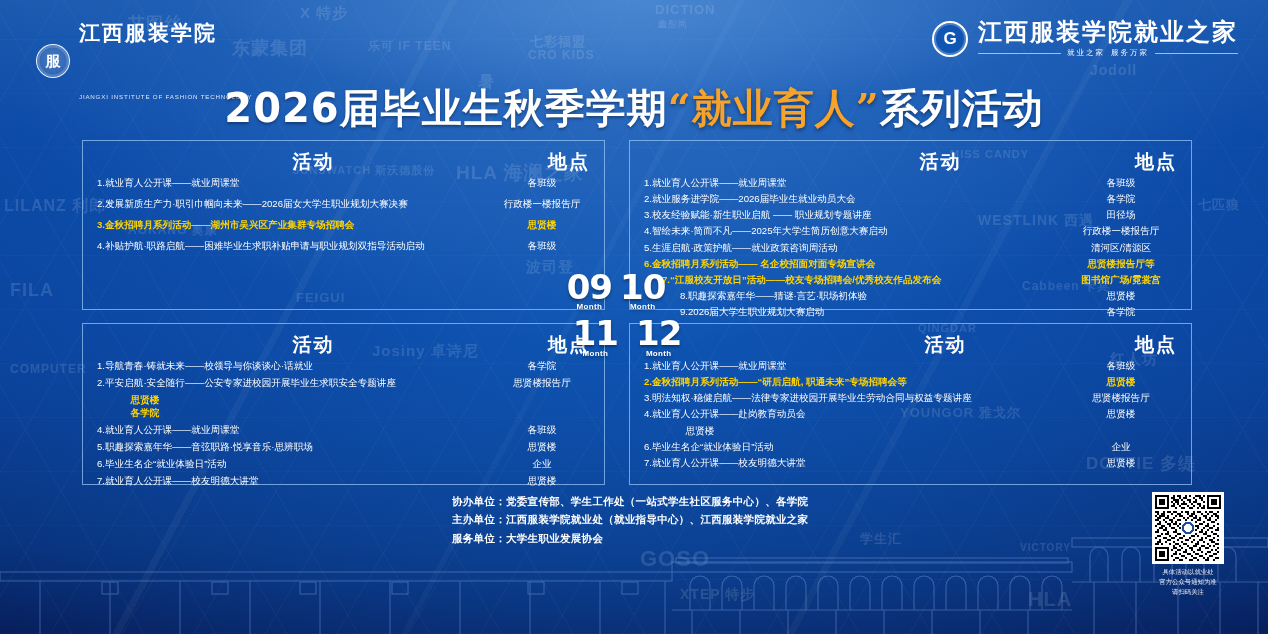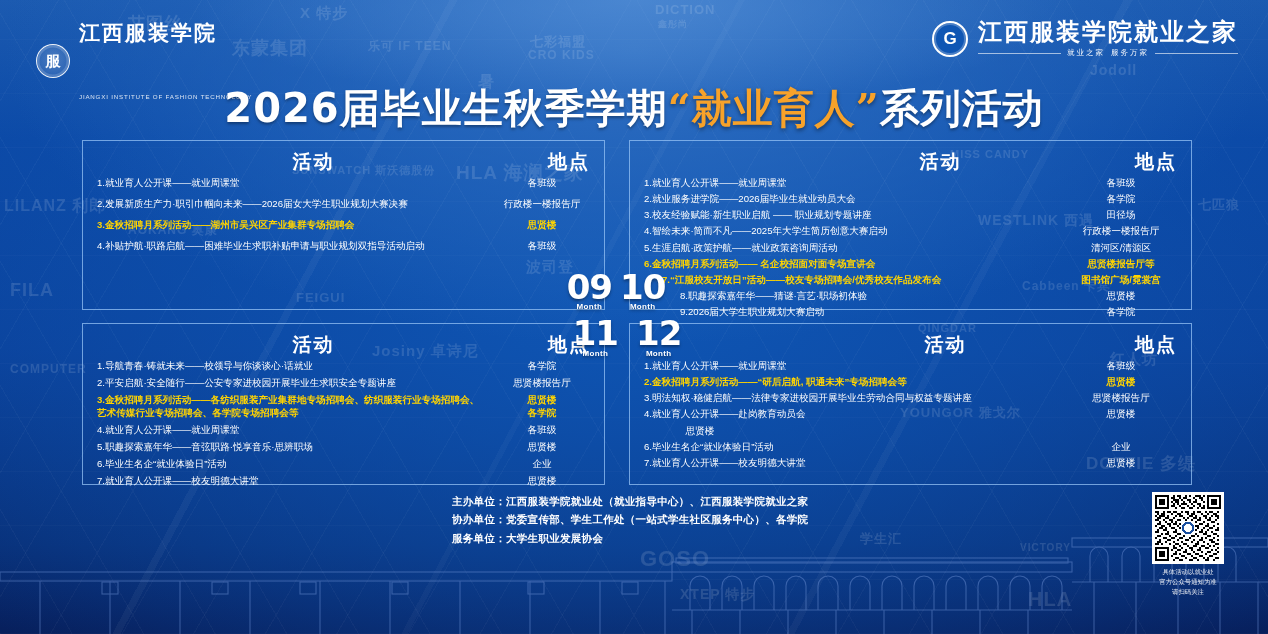--- a/index.html
+++ b/index.html
@@ -367,22 +367,20 @@
       <div class="rows">
         <div class="row">
           <div class="act">1.导航青春·铸就未来——校领导与你谈谈心·话就业</div>
           <div class="loc">各学院</div>
         </div>
         <div class="row">
           <div class="act">2.平安启航·安全随行——公安专家进校园开展毕业生求职安全专题讲座</div>
           <div class="loc">思贤楼报告厅</div>
         </div>
         <div class="row hl">
-          <div class="act">3.金秋招聘月系列活动——各纺织服装产业集群地专场招聘会、纺织服装行业专场招聘会、
-艺术传媒行业专场招聘会、各学院专场招聘会等</div>
           <div class="loc">思贤楼
 各学院</div>
         </div>
         <div class="row">
           <div class="act">4.就业育人公开课——就业周课堂</div>
           <div class="loc">各班级</div>
         </div>
         <div class="row">
           <div class="act">5.职趣探索嘉年华——音弦职路·悦享音乐·思辨职场</div>
           <div class="loc">思贤楼</div>
@@ -437,22 +435,22 @@
       </div>
       <div class="badge b12">
         <div class="num">12</div>
         <div class="mo">Month</div>
       </div>
     </div>
   </div>
 
 <div class="footer">
   <div class="org" id="org">
+      <div>协办单位：党委宣传部、学生工作处（一站式学生社区服务中心）、各学院</div>
       <div>主办单位：江西服装学院就业处（就业指导中心）、江西服装学院就业之家</div>
-      <div>协办单位：党委宣传部、学生工作处（一站式学生社区服务中心）、各学院</div>
       <div>服务单位：大学生职业发展协会</div>
     </div>
   <div class="qr-box">
     <div class="qr">
       <svg viewBox="0 0 33 33" width="66" height="66" shape-rendering="crispEdges">
         <rect width="33" height="33" fill="#fff"></rect>
         <g fill="#000">
           <path d="M0 0h7v7h-7z M1 1h5v5h-5z" fill-rule="evenodd"></path>
             <rect x="2" y="2" width="3" height="3"></rect>
           <path d="M26 0h7v7h-7z M27 1h5v5h-5z" fill-rule="evenodd"></path>

